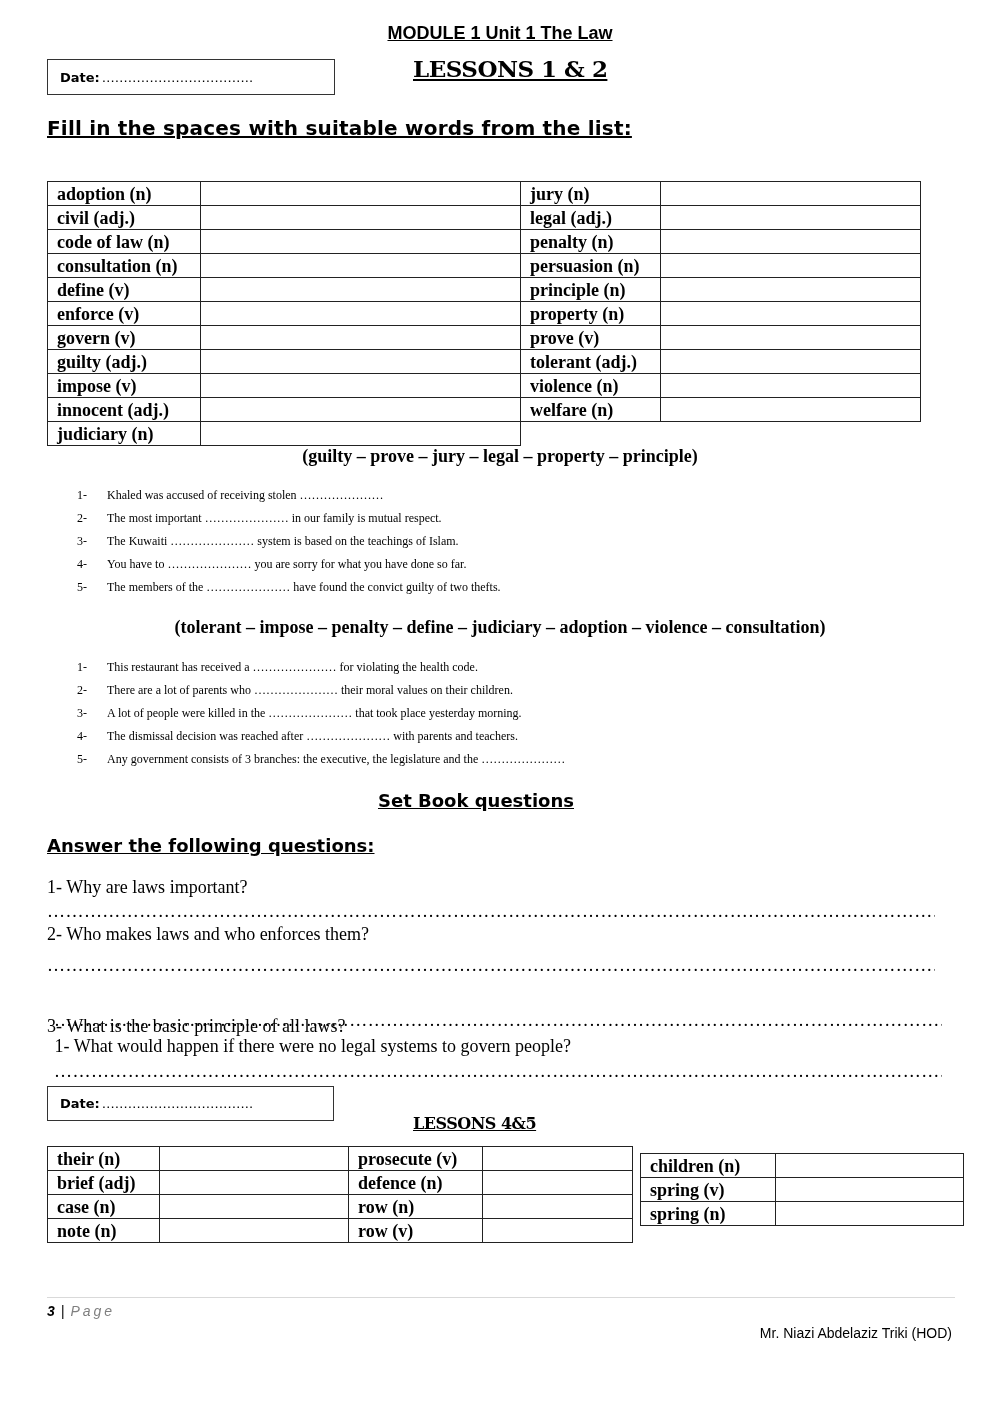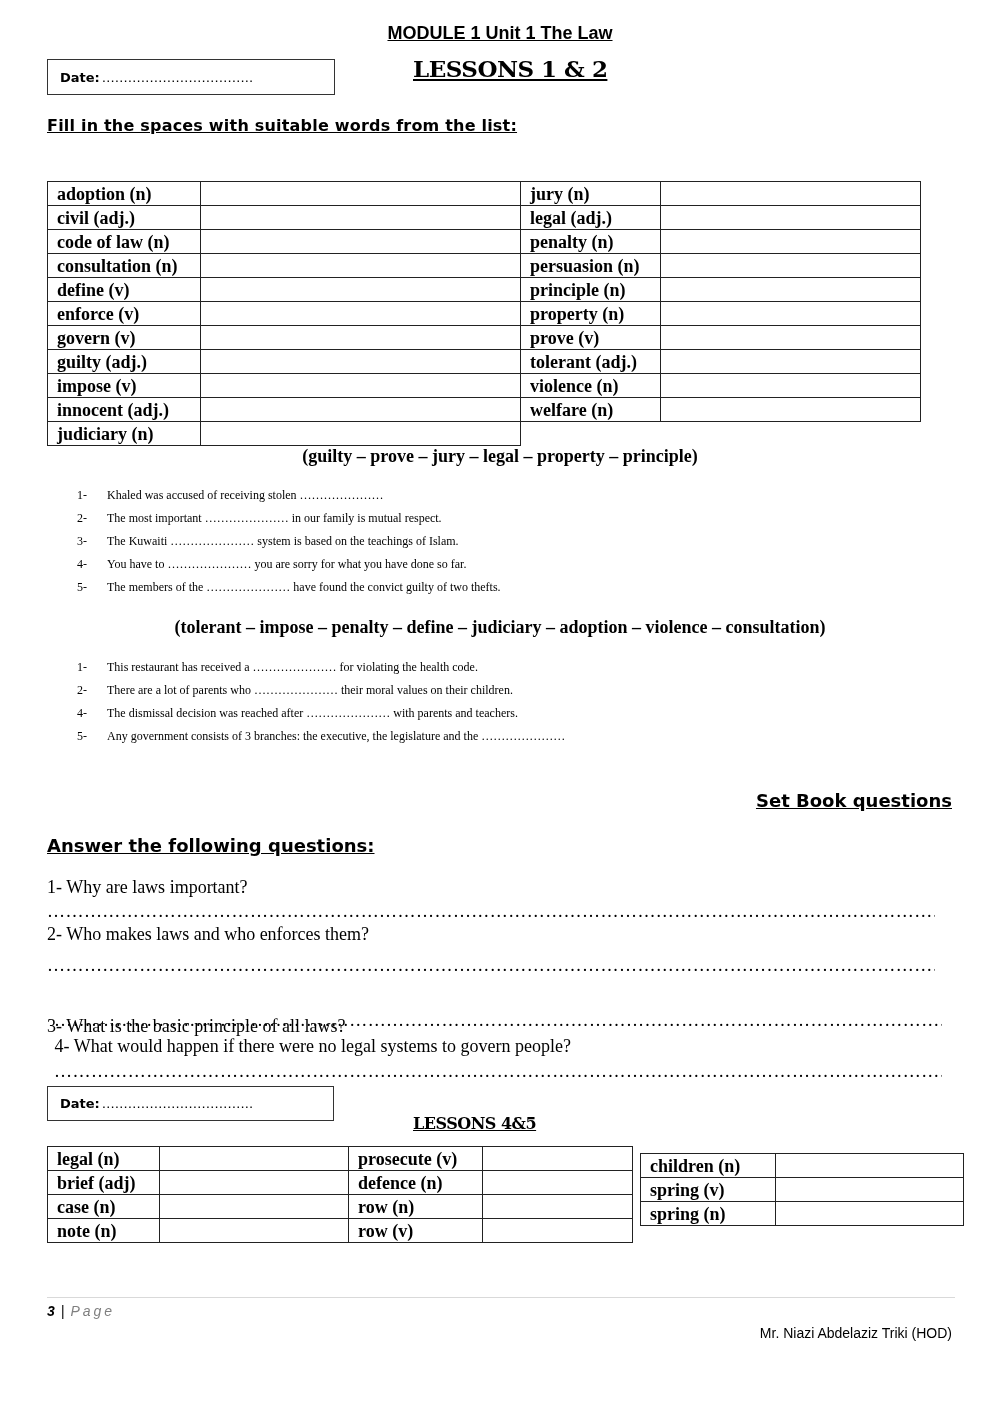--- a/index.html
+++ b/index.html
@@ -2,21 +2,21 @@
 <html><head>
 <meta charset="utf-8">
 <style>
   html, body { margin: 0; padding: 0; background: #ffffff; }
   body { width: 992px; height: 1403px; position: relative; overflow: hidden; color: #000; font-family: "Liberation Serif", serif; }
   .abs { position: absolute; }
   .module-title { left: 0; width: 1000px; top: 23px; text-align: center; font-family: "Liberation Sans", sans-serif; font-weight: bold; font-size: 18px; text-decoration: underline; }
   .date-box { border: 1.5px solid #333; font-family: "DejaVu Sans", sans-serif; font-weight: bold; font-size: 13px; box-sizing: border-box; padding-left: 12px; display: flex; align-items: center; }
   .date-box .dots { font-weight: normal; letter-spacing: 0px; margin-left: 2px; }
   .lesson-title { font-family: "DejaVu Serif", serif; font-weight: bold; text-decoration: underline; letter-spacing: -0.5px; }
-  .fill-title { left: 47px; top: 116px; font-family: "DejaVu Sans", sans-serif; font-weight: bold; font-size: 16px; text-decoration: underline; letter-spacing: 0.2px; }
+  .fill-title { left: 47px; top: 116px; font-family: "DejaVu Sans", sans-serif; font-weight: bold; font-size: 20px; text-decoration: underline; letter-spacing: 0.2px; }
   table.vocab { border-collapse: collapse; position: absolute; font-family: "Liberation Serif", serif; font-weight: bold; font-size: 18px; }
   table.vocab td { border: 1.2px solid #222; padding: 0 0 0 9px; height: 22px; line-height: 20px; white-space: nowrap; box-sizing: border-box; }
   .wordlist { font-family: "Liberation Serif", serif; font-weight: bold; font-size: 18px; text-align: center; }
   ol.sent { position: absolute; margin: 0; padding: 0; list-style: none; font-family: "Liberation Serif", serif; font-size: 12px; }
   ol.sent li { height: 23px; line-height: 23px; white-space: nowrap; }
   ol.sent li .num { display: inline-block; width: 30px; }
   .section-head { font-family: "DejaVu Sans", sans-serif; font-weight: bold; text-decoration: underline; }
   .q { font-family: "Liberation Serif", serif; font-size: 18px; white-space: nowrap; }
   .ansline { font-family: "Liberation Serif", serif; font-size: 18px; white-space: nowrap; overflow: hidden; letter-spacing: 0.45px; }
   .footer-rule { left: 47px; width: 908px; top: 1297px; border-top: 1px solid #d9d9d9; }
@@ -116,46 +116,47 @@
     <li><span class="num">2-</span><span>The most important ………………… in our family is mutual respect.</span></li>
     <li><span class="num">3-</span><span>The Kuwaiti ………………… system is based on the teachings of Islam.</span></li>
     <li><span class="num">4-</span><span>You have to ………………… you are sorry for what you have done so far.</span></li>
     <li><span class="num">5-</span><span>The members of the ………………… have found the convict guilty of two thefts.</span></li>
   </ol>
 
 <div class="abs wordlist" style="left:0; width:1000px; top:617px;">(tolerant – impose – penalty – define – judiciary – adoption – violence – consultation)</div>
 <ol class="sent" style="left:77px; top:656px;" id="ex2">
     <li><span class="num">1-</span><span>This restaurant has received a ………………… for violating the health code.</span></li>
     <li><span class="num">2-</span><span>There are a lot of parents who ………………… their moral values on their children.</span></li>
+    <li><span class="num">3-</span><span>A lot of people were killed in the ………………… that took place yesterday morning.</span></li>
     <li><span class="num">4-</span><span>The dismissal decision was reached after ………………… with parents and teachers.</span></li>
     <li><span class="num">5-</span><span>Any government consists of 3 branches: the executive, the legislature and the …………………</span></li>
   </ol>
 
-<div class="abs section-head" style="left:0; width:952px; text-align:right; top:790px; font-size:18px;">Set Book questions</div>
+<div class="abs section-head" style="left:0; width:952px; text-align:center; top:790px; font-size:18px;">Set Book questions</div>
 <div class="abs section-head" style="left:47px; top:835px; font-size:18px;">Answer the following questions:</div>
 
 <div class="abs q" style="left:47px; top:877px;">1- Why are laws important?</div>
 <div class="abs ansline" style="left:47px; top:901px; width:888px;">……………………………………………………………………………………………………………………………………………………</div>
 <div class="abs q" style="left:47px; top:924px;">2- Who makes laws and who enforces them?</div>
 <div class="abs ansline" style="left:47px; top:955px; width:888px;">……………………………………………………………………………………………………………………………………………………</div>
 <div class="abs q" style="left:47px; top:976px;margin-top:40px;">3- What is the basic principle of all laws?</div>
 <div class="abs ansline" style="left:54px; top:1010px; width:888px;">……………………………………………………………………………………………………………………………………………………</div>
-<div class="abs q" style="left:50px; top:1036px; white-space:pre;"> 4- What would happen if there were no legal systems to govern people?</div>
+<div class="abs q" style="left:50px; top:1036px; white-space:pre;"> 1- What would happen if there were no legal systems to govern people?</div>
 <div class="abs ansline" style="left:54px; top:1061px; width:888px;">……………………………………………………………………………………………………………………………………………………</div>
 
 <div class="abs date-box" style="left:47px; top:1086px; width:287px; height:35px;">
   <span>Date:</span>
   <span class="dots">……………………………..</span>
 </div>
 <div class="abs lesson-title" style="left:413px; top:1114px; font-size:16px;">LESSONS 4&amp;5</div>
 
 <table class="vocab" style="left:47px; top:1146px;">
   <tbody id="vt2">
       <tr>
-        <td style="width:112px;height:24px;">legal (n)</td>
+        <td style="width:112px;height:24px;">their (n)</td>
         <td style="width:189px;height:24px;"></td>
         <td style="width:134px;height:24px;">prosecute (v)</td>
         <td style="width:150px;height:24px;"></td>
       </tr>
       <tr>
         <td style="width:112px;height:24px;">brief (adj)</td>
         <td style="width:189px;height:24px;"></td>
         <td style="width:134px;height:24px;">defence (n)</td>
         <td style="width:150px;height:24px;"></td>
       </tr>

